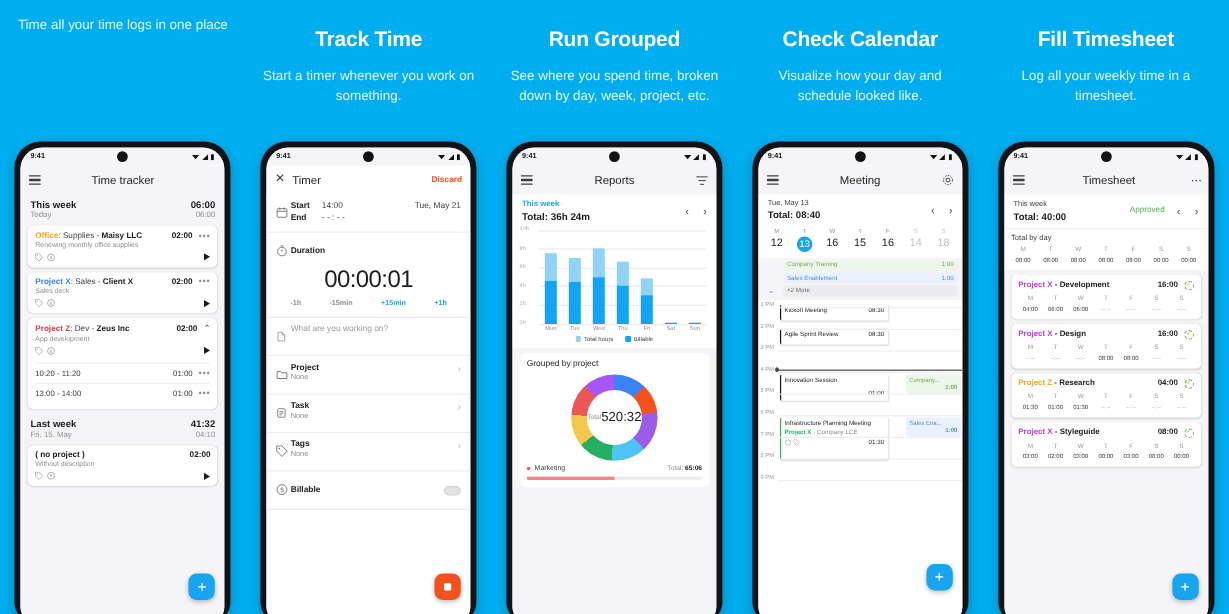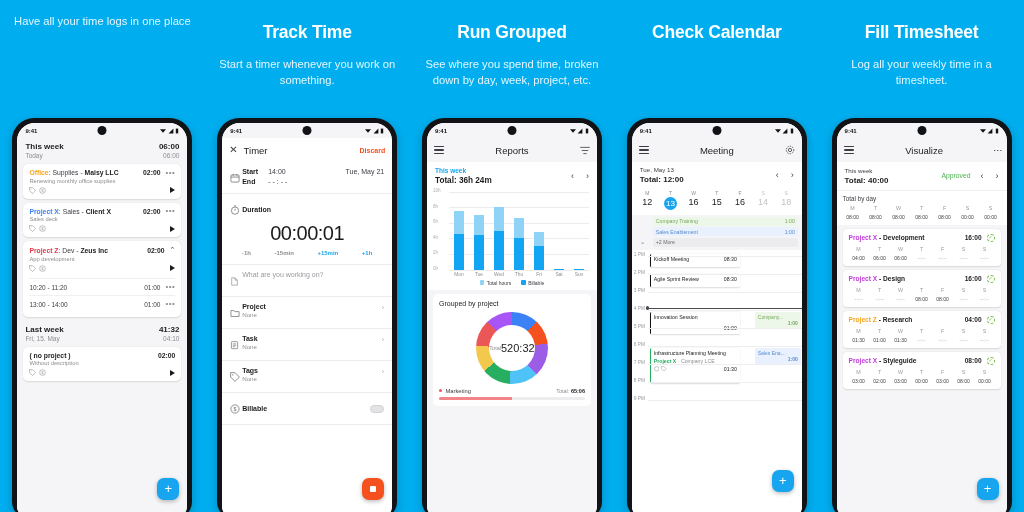--- a/index.html
+++ b/index.html
@@ -185,40 +185,49 @@
   .ts-dur { font-size: 6.6px; color: #1c1c1e; font-weight: bold; }
   .chk { width: 8px; height: 8px; border-radius: 50%; border: 1.1px dashed #7CC04B; display: flex; align-items: center; justify-content: center; margin-left: 5px; }
   .chk::after { content: "✓"; font-size: 5px; color: #7CC04B; line-height: 1; }
 </style>
 </head>
 <body>
 
 <div class="stage">
 
   <div class="panel">
-    <div class="panel-sub">Have all your time logs in one place</div>
+    <div class="panel-sub">Time all your time logs in one place</div>
 
     <div class="phone">
       <div class="screen">
         <div class="statusbar">
           <span class="sb-time">9:41</span>
           <div class="notch"></div>
           <span class="sb-icons">
             <svg width="6" height="6" viewBox="0 0 10 10">
                 <path d="M0 2 L5 8 L10 2 Z" fill="#111"></path>
               </svg>
             <svg width="6" height="6" viewBox="0 0 10 10">
                 <path d="M9 1 L9 9 L1 9 Z" fill="#111"></path>
               </svg>
             <svg width="4" height="6" viewBox="0 0 6 10">
                 <rect x="1" y="1" width="4" height="8" fill="#111"></rect>
               </svg>
           </span>
         </div>
 
+        <div class="appbar">
+          <span class="burger">
+              <i></i>
+              <i></i>
+              <i></i>
+            </span>
+          <span class="appbar-title">Time tracker</span>
+          <span style="width:10px"></span>
+        </div>
 
         <div class="body">
           <div class="sec-head">
             <div class="sec-l1">
               <span class="sec-title">This week</span>
               <span class="sp"></span>
               <span class="sec-total">06:00</span>
             </div>
             <div class="sec-l2">
               <span class="sec-sub">Today</span>
@@ -631,20 +640,21 @@
                 <i id="mkfill" style="width: 50%;"></i>
               </div>
           </div>
         </div>
       </div>
     </div>
   </div>
 
   <div class="panel">
     <div class="panel-title">Check Calendar</div>
+    <div class="panel-sub">Visualize how your day and schedule looked like.</div>
 
     <div class="phone">
       <div class="screen">
         <div class="statusbar">
           <span class="sb-time">9:41</span>
           <div class="notch"></div>
           <span class="sb-icons">
             <svg width="6" height="6" viewBox="0 0 10 10">
                 <path d="M0 2 L5 8 L10 2 Z" fill="#111"></path>
               </svg>
@@ -667,21 +677,21 @@
           <svg width="10" height="10" viewBox="0 0 16 16">
               <circle cx="8" cy="8" r="2.6" fill="none" stroke="#3c3c43" stroke-width="1.3"></circle>
               <circle cx="8" cy="8" r="6" fill="none" stroke="#3c3c43" stroke-width="1.3" stroke-dasharray="2.2 1.7"></circle>
             </svg>
         </div>
 
         <div class="body" style="background:#fff;display:flex;flex-direction:column">
           <div class="cal-head">
             <div>
               <div class="cal-date">Tue, May 13</div>
-              <div class="cal-total">Total: 12:00</div>
+              <div class="cal-total">Total: 08:40</div>
             </div>
             <span class="sp"></span>
             <div class="arrows" style="margin-top:4px">
               <span>‹</span>
               <span>›</span>
             </div>
           </div>
 
           <div class="cal-days" id="caldays">
               <div class="cd">
@@ -829,21 +839,21 @@
               </svg>
           </span>
         </div>
 
         <div class="appbar">
           <span class="burger">
               <i></i>
               <i></i>
               <i></i>
             </span>
-          <span class="appbar-title">Visualize</span>
+          <span class="appbar-title">Timesheet</span>
           <span style="color:#3c3c43;font-size:9px;line-height:5px;writing-mode:vertical-rl">⋮</span>
         </div>
 
         <div class="body">
           <div class="ts-head">
             <div>
               <div class="ts-week">This week</div>
               <div class="ts-total">Total: 40:00</div>
             </div>
             <span class="sp"></span>

